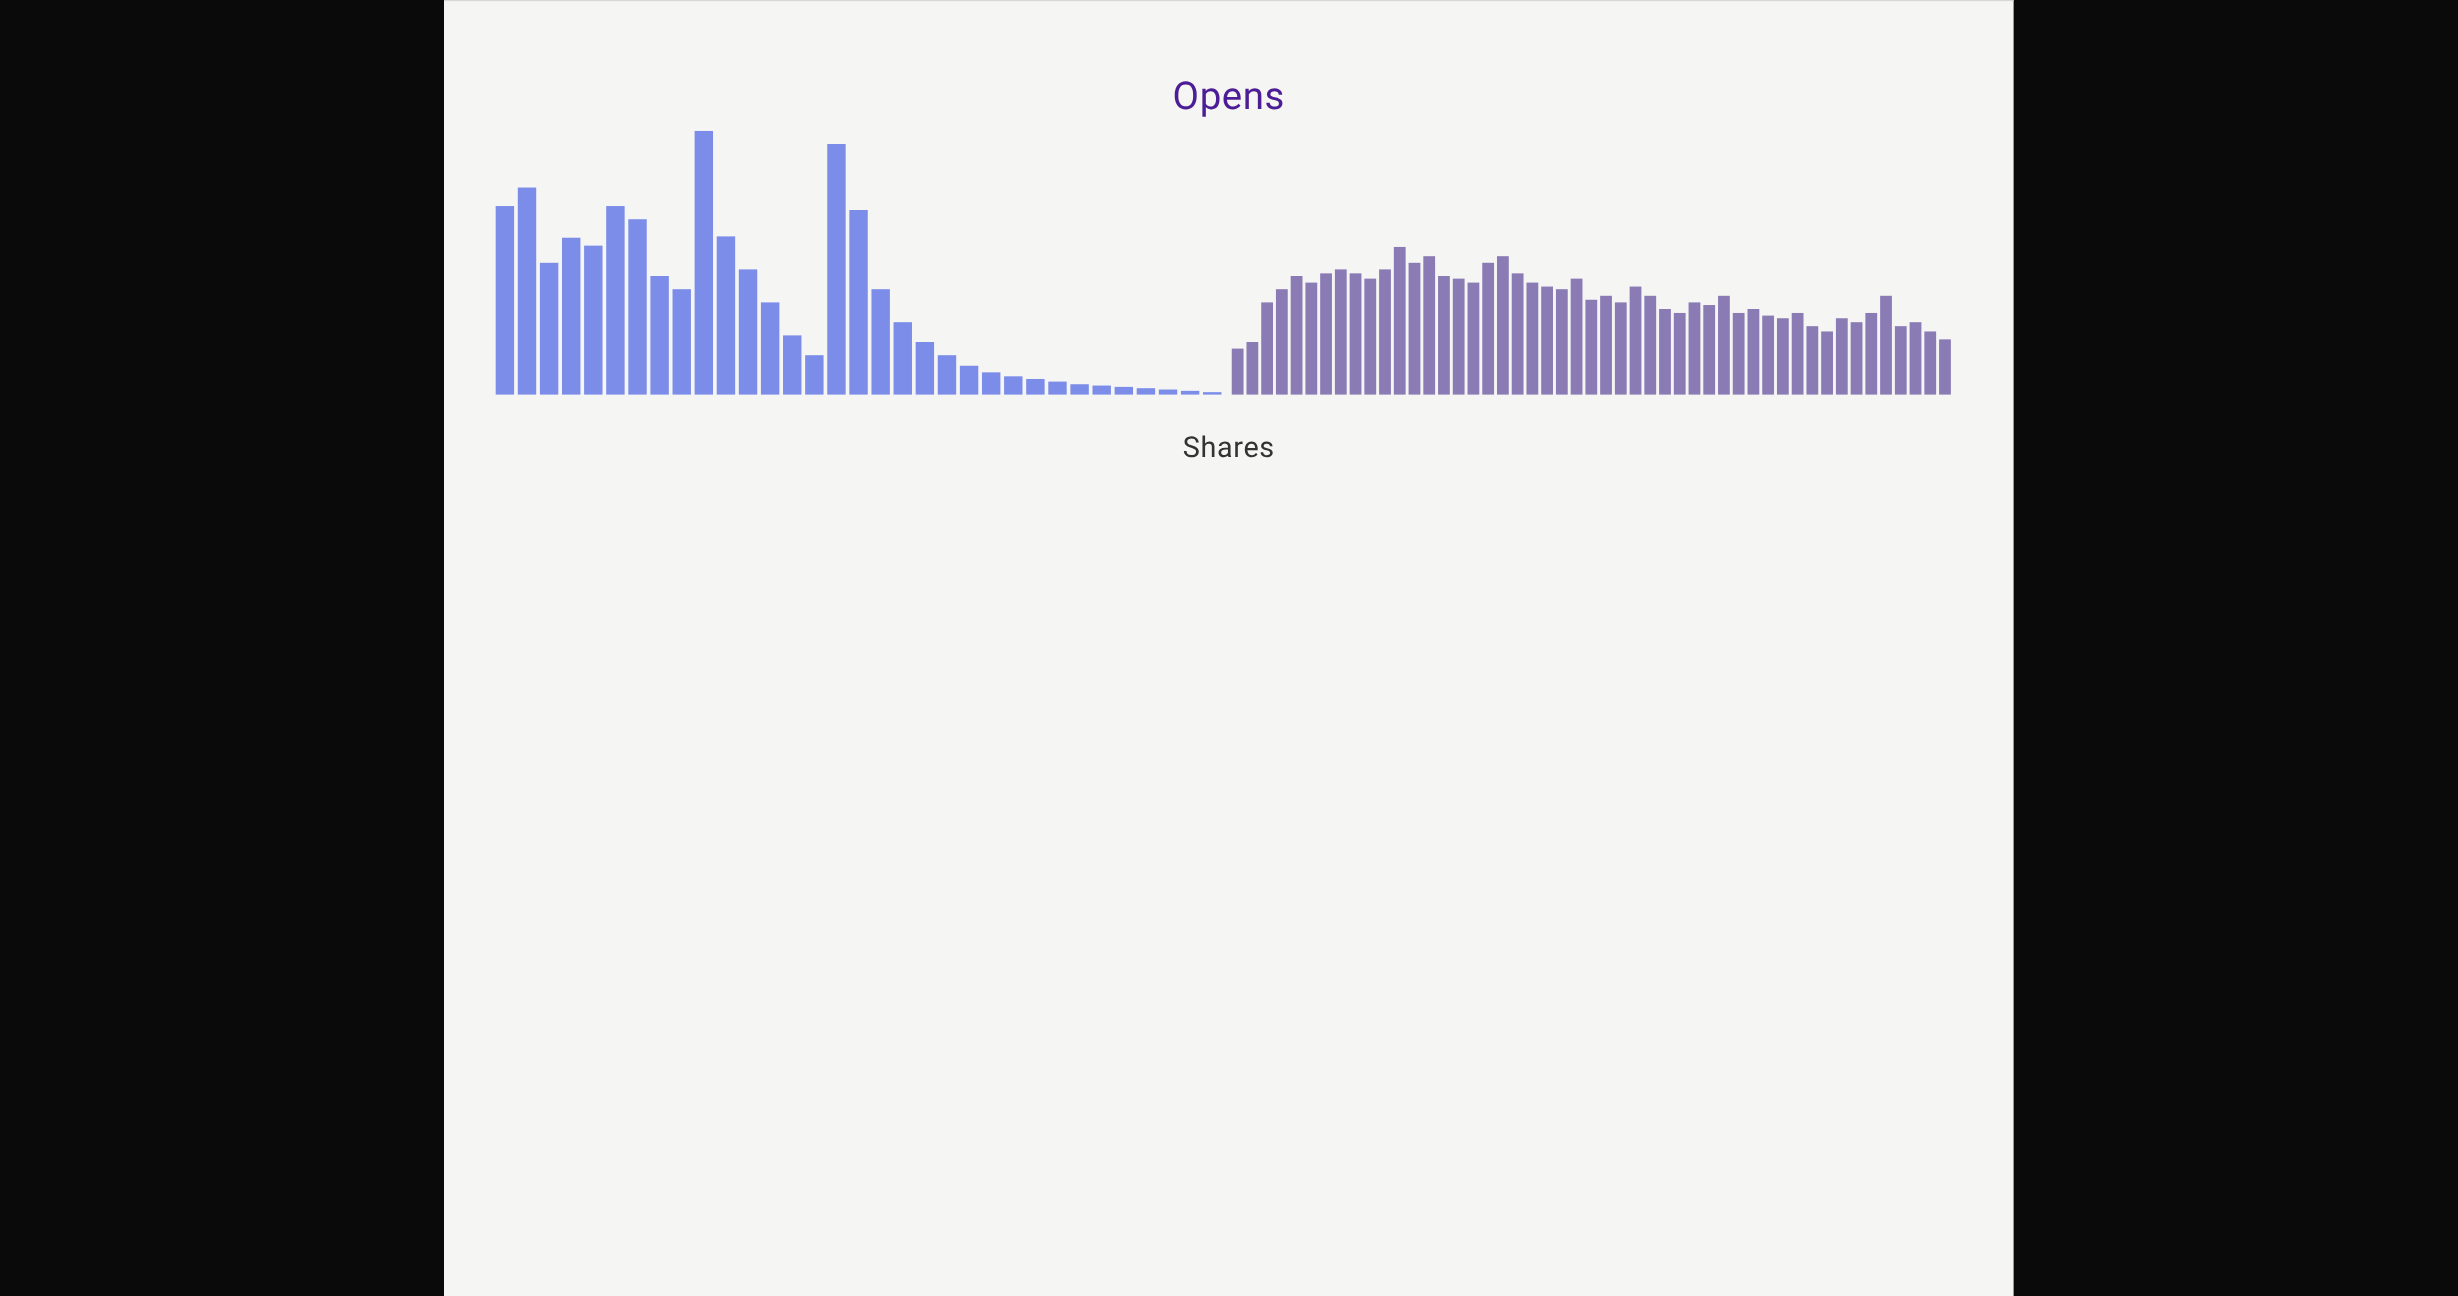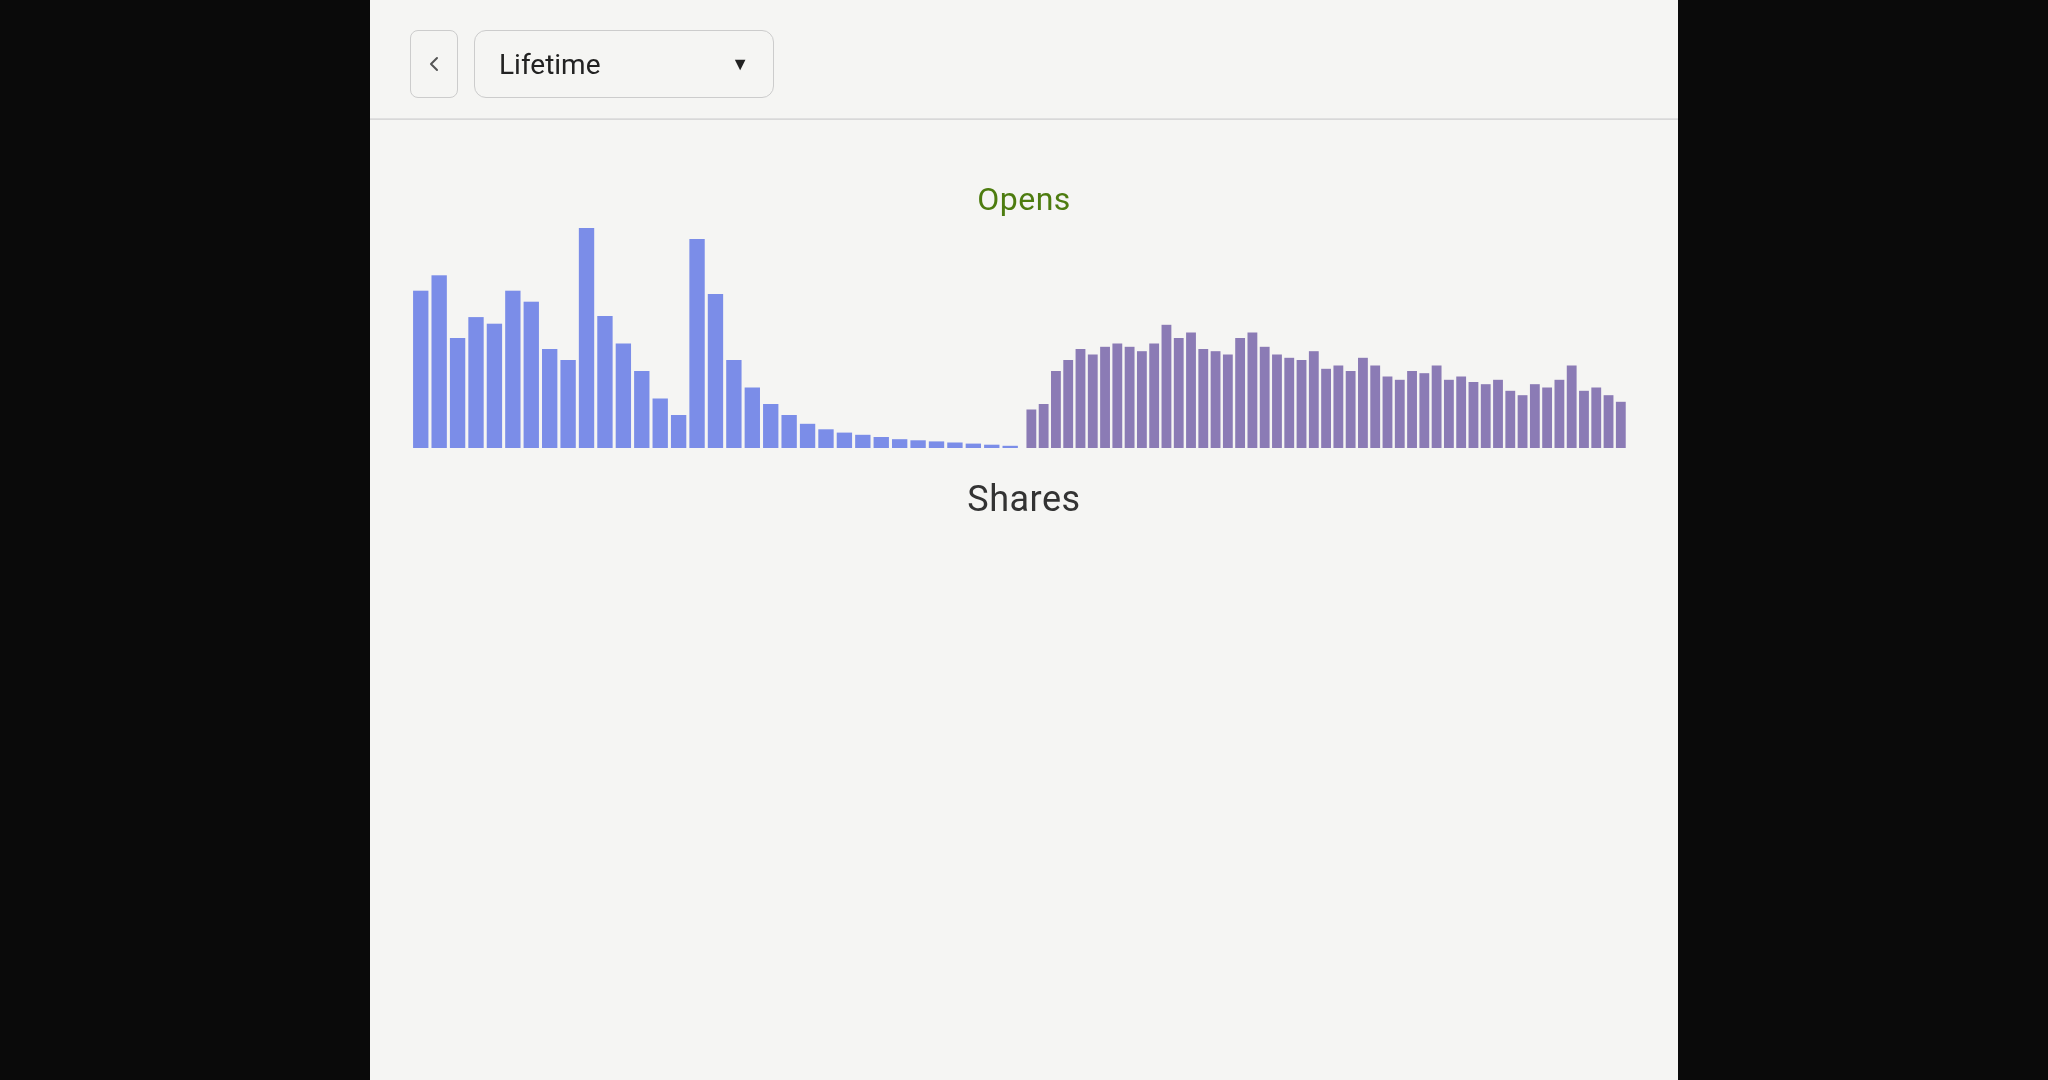--- a/index.html
+++ b/index.html
@@ -90,21 +90,21 @@
       flex: 1;
       display: flex;
       flex-direction: column;
       align-items: center;
       padding: 60px 40px 40px 40px;
       position: relative;
     }
 
     .metric-label {
       font-size: 32px;
-      color: #4d7c0f;
+      color: #4c1d95;
       font-weight: 400;
       margin-bottom: 10px;
       letter-spacing: 0.5px;
     }
 
     .metric-value {
       font-size: 80px;
       color: #111;
       font-weight: 300;
       margin-bottom: 60px;
@@ -145,44 +145,33 @@
     
     .bottom-section {
       width: 100%;
       display: flex;
       flex-direction: column;
       align-items: center;
       padding-top: 30px;
     }
 
     .shares-label {
-      font-size: 36px;
+      font-size: 24px;
       color: #333;
       font-weight: 400;
       letter-spacing: 0.5px;
     }
   </style>
 </head>
 <body>
 
 <div class="left-panel"></div>
 
 <div class="main-content">
 
-  <div class="top-bar">
-    <div class="prev-btn">
-      <svg width="20" height="20" viewBox="0 0 20 20" fill="none">
-        <path d="M13 4L7 10L13 16" stroke="#555" stroke-width="2" stroke-linecap="round" stroke-linejoin="round"></path>
-      </svg>
-    </div>
-    <div class="lifetime-dropdown">
-      <span>Lifetime</span>
-      <span class="dropdown-arrow">▼</span>
-    </div>
-  </div>
 
   <div class="divider"></div>
 
   <div class="stats-area">
     <div class="metric-label">Opens</div>
 
     <div class="charts-row">
 
       <div class="chart-left">
         <svg class="bar-chart" viewBox="0 0 400 200" preserveAspectRatio="none" xmlns="http://www.w3.org/2000/svg">

